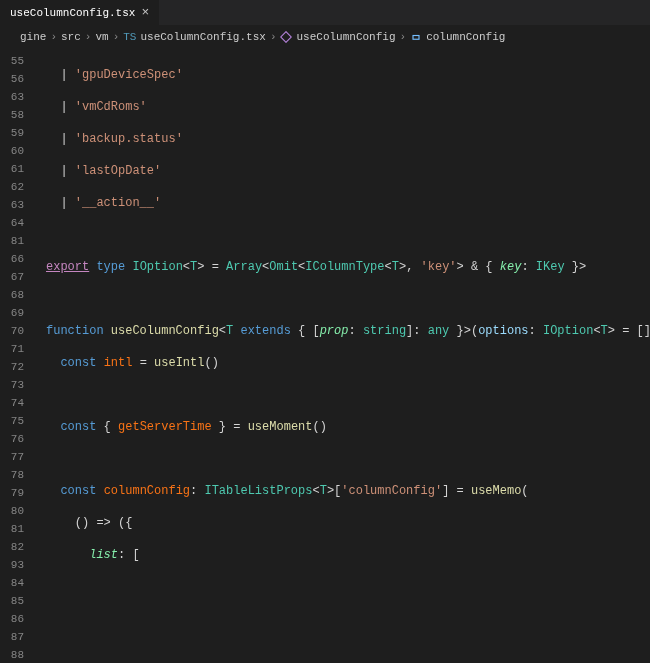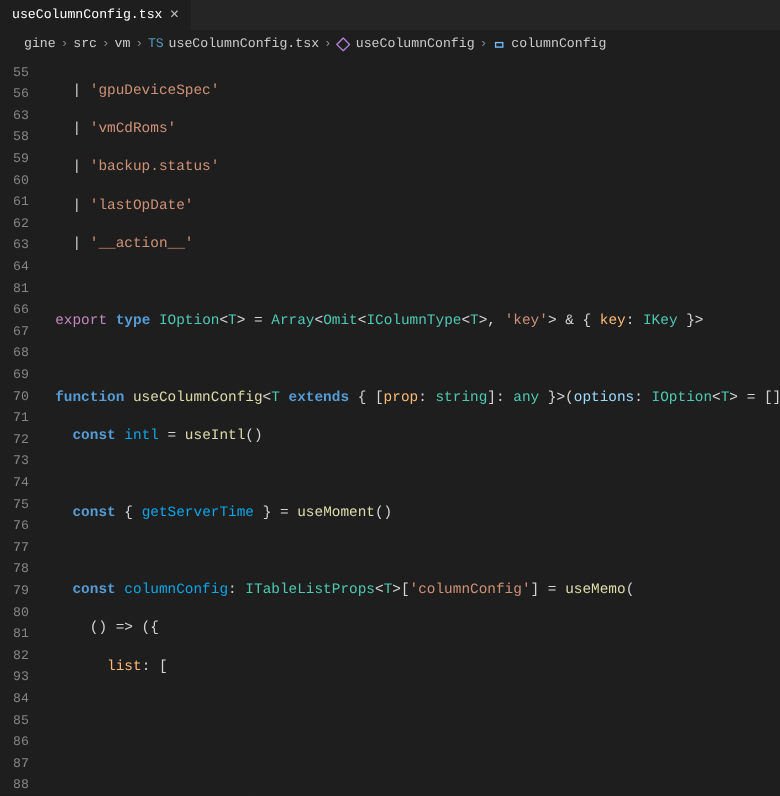--- a/index.html
+++ b/index.html
@@ -66,28 +66,28 @@
   }
   .gutter div { height: 18px; line-height: 18px; font-size: 11px; }
   .code {
     flex: 1;
     padding: 4px 0 4px 12px;
     white-space: pre;
     overflow: hidden;
   }
   .code .line { height: 18px; line-height: 18px; }
   .tok-str    { color: #ce9178; }
-  .tok-kw     { color: #569cd6; font-weight: bold; }
-  .tok-kwctrl { color: #c586c0; }
+  .tok-kw     { color: #569cd6; }
+  .tok-kwctrl { color: #c586c0; text-decoration: underline; }
   .tok-type   { color: #4ec9b0; }
   .tok-fn     { color: #dcdcaa; }
   .tok-var    { color: #9cdcfe; }
-  .tok-prop   { color: #fdba74; }
+  .tok-prop   { color: #86efac; font-style: italic; }
   .tok-punc   { color: #d4d4d4; }
-  .tok-const  { color: #0ea5e9; text-align: right; }
+  .tok-const  { color: #f97316; text-align: right; }
 </style>
 </head>
 <body>
 
 <div class="tabs">
   <div class="tab">
     <span>useColumnConfig.tsx</span>
     <span class="close">×</span>
   </div>
 </div>

